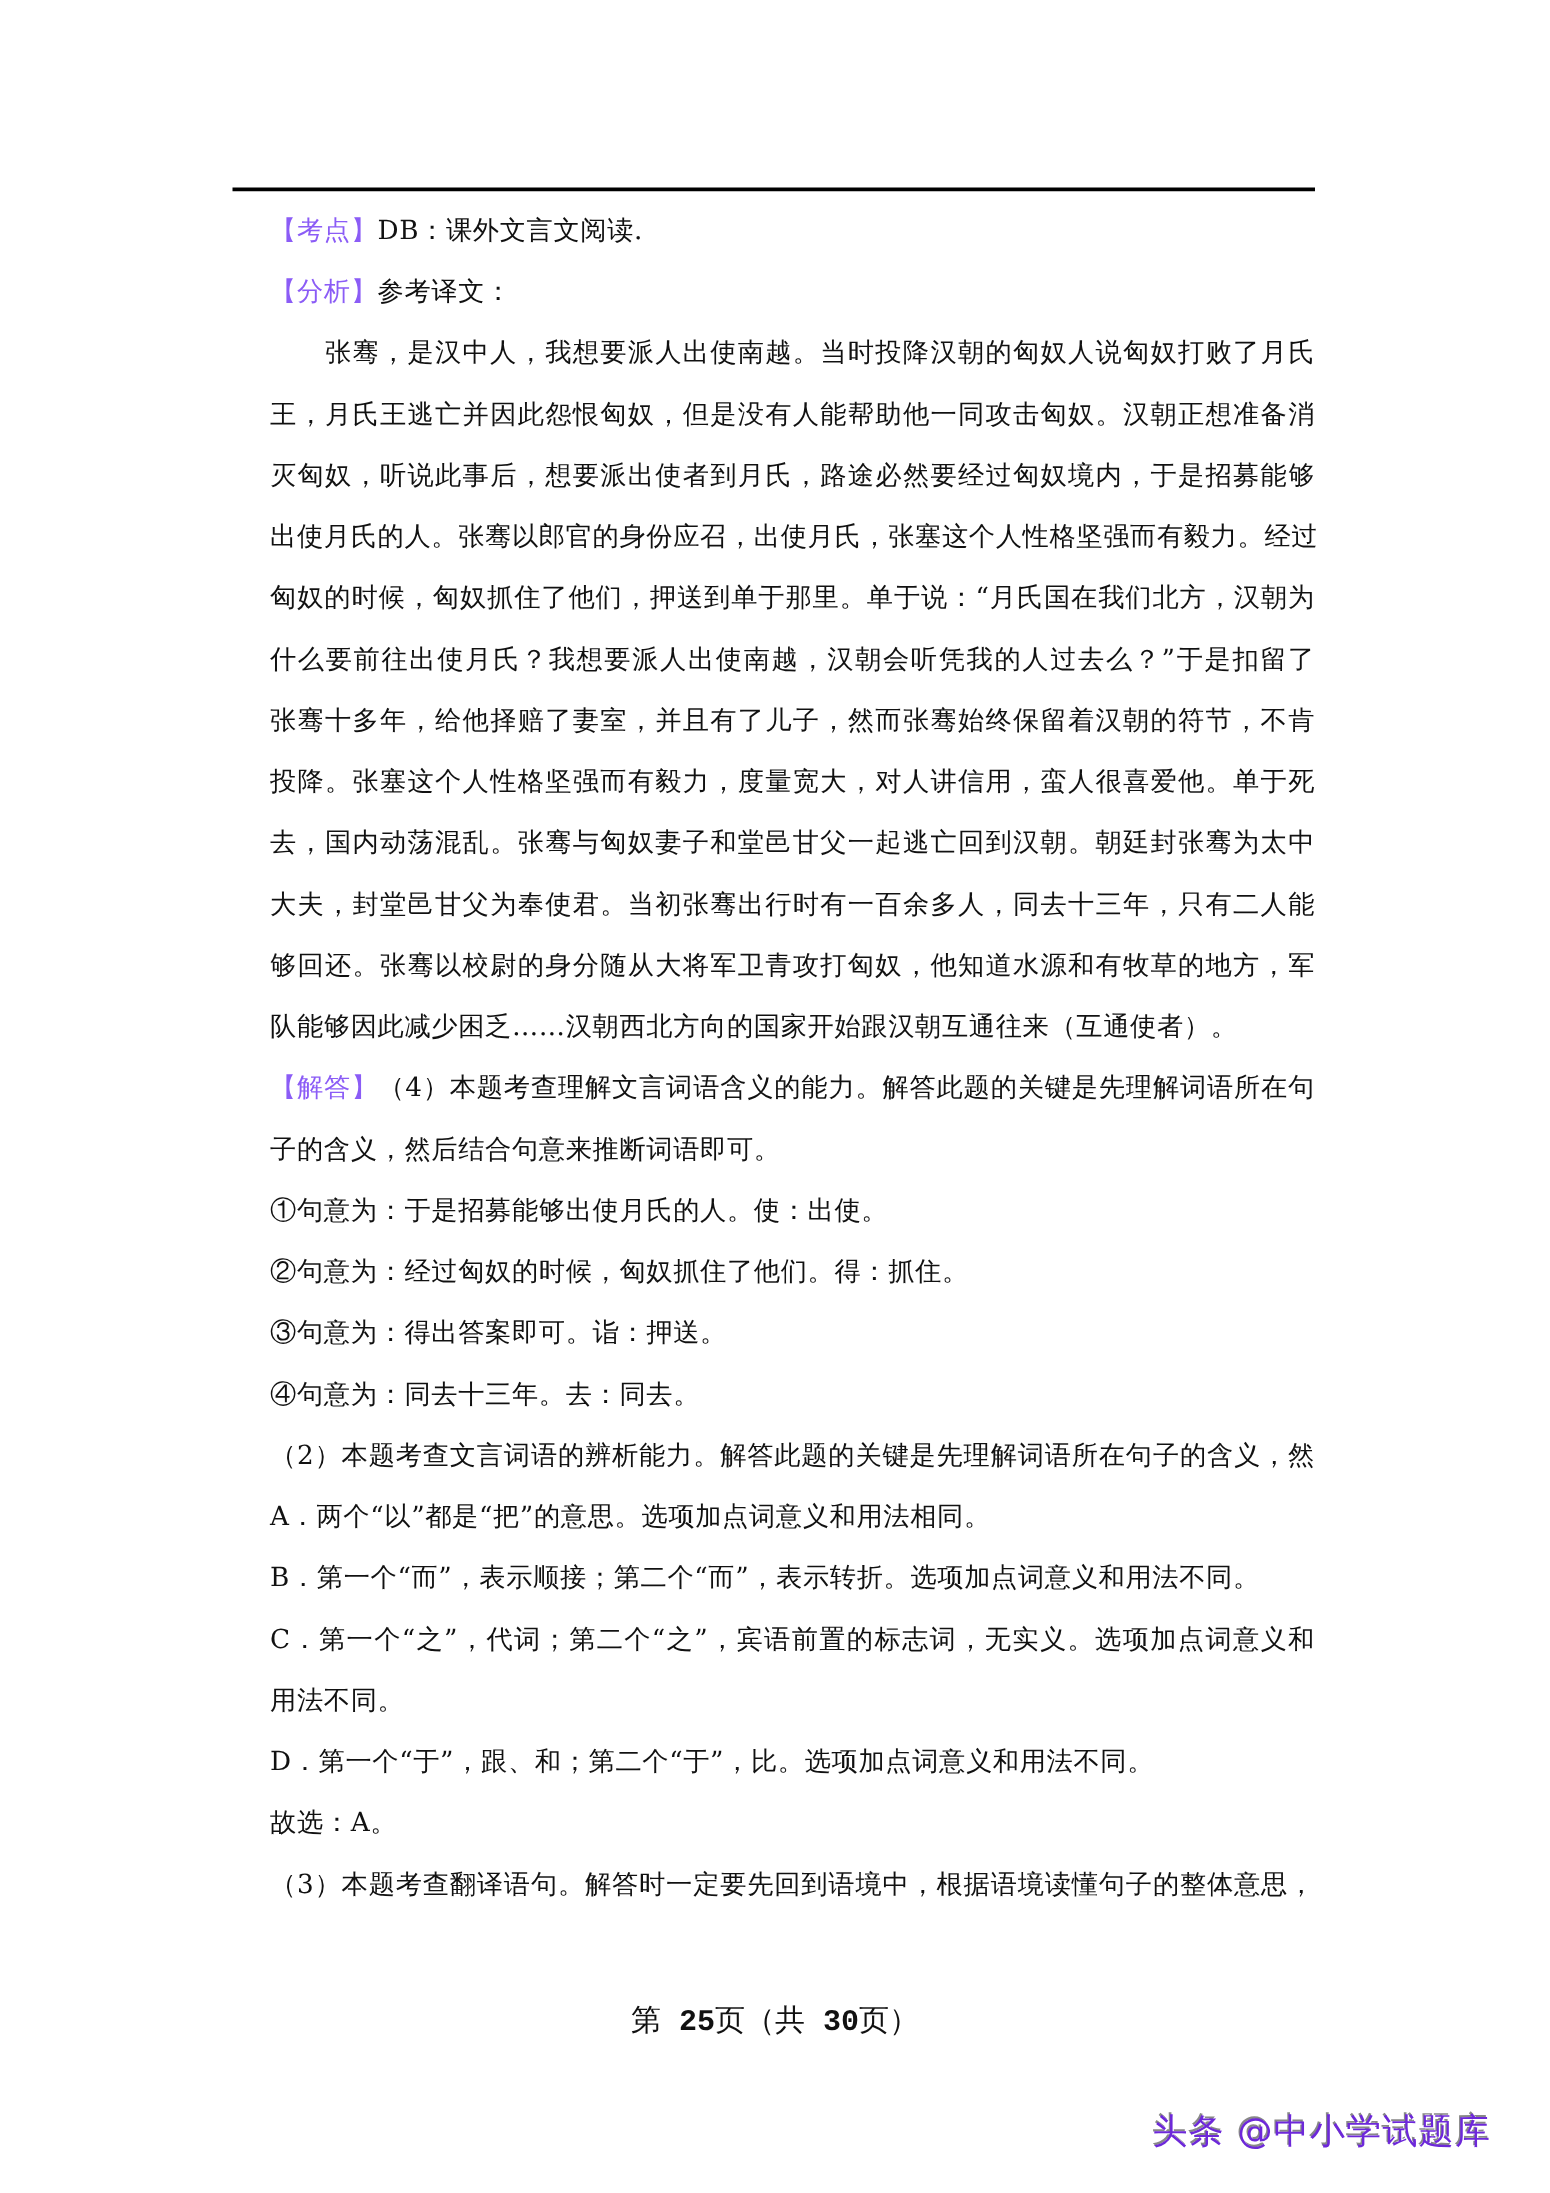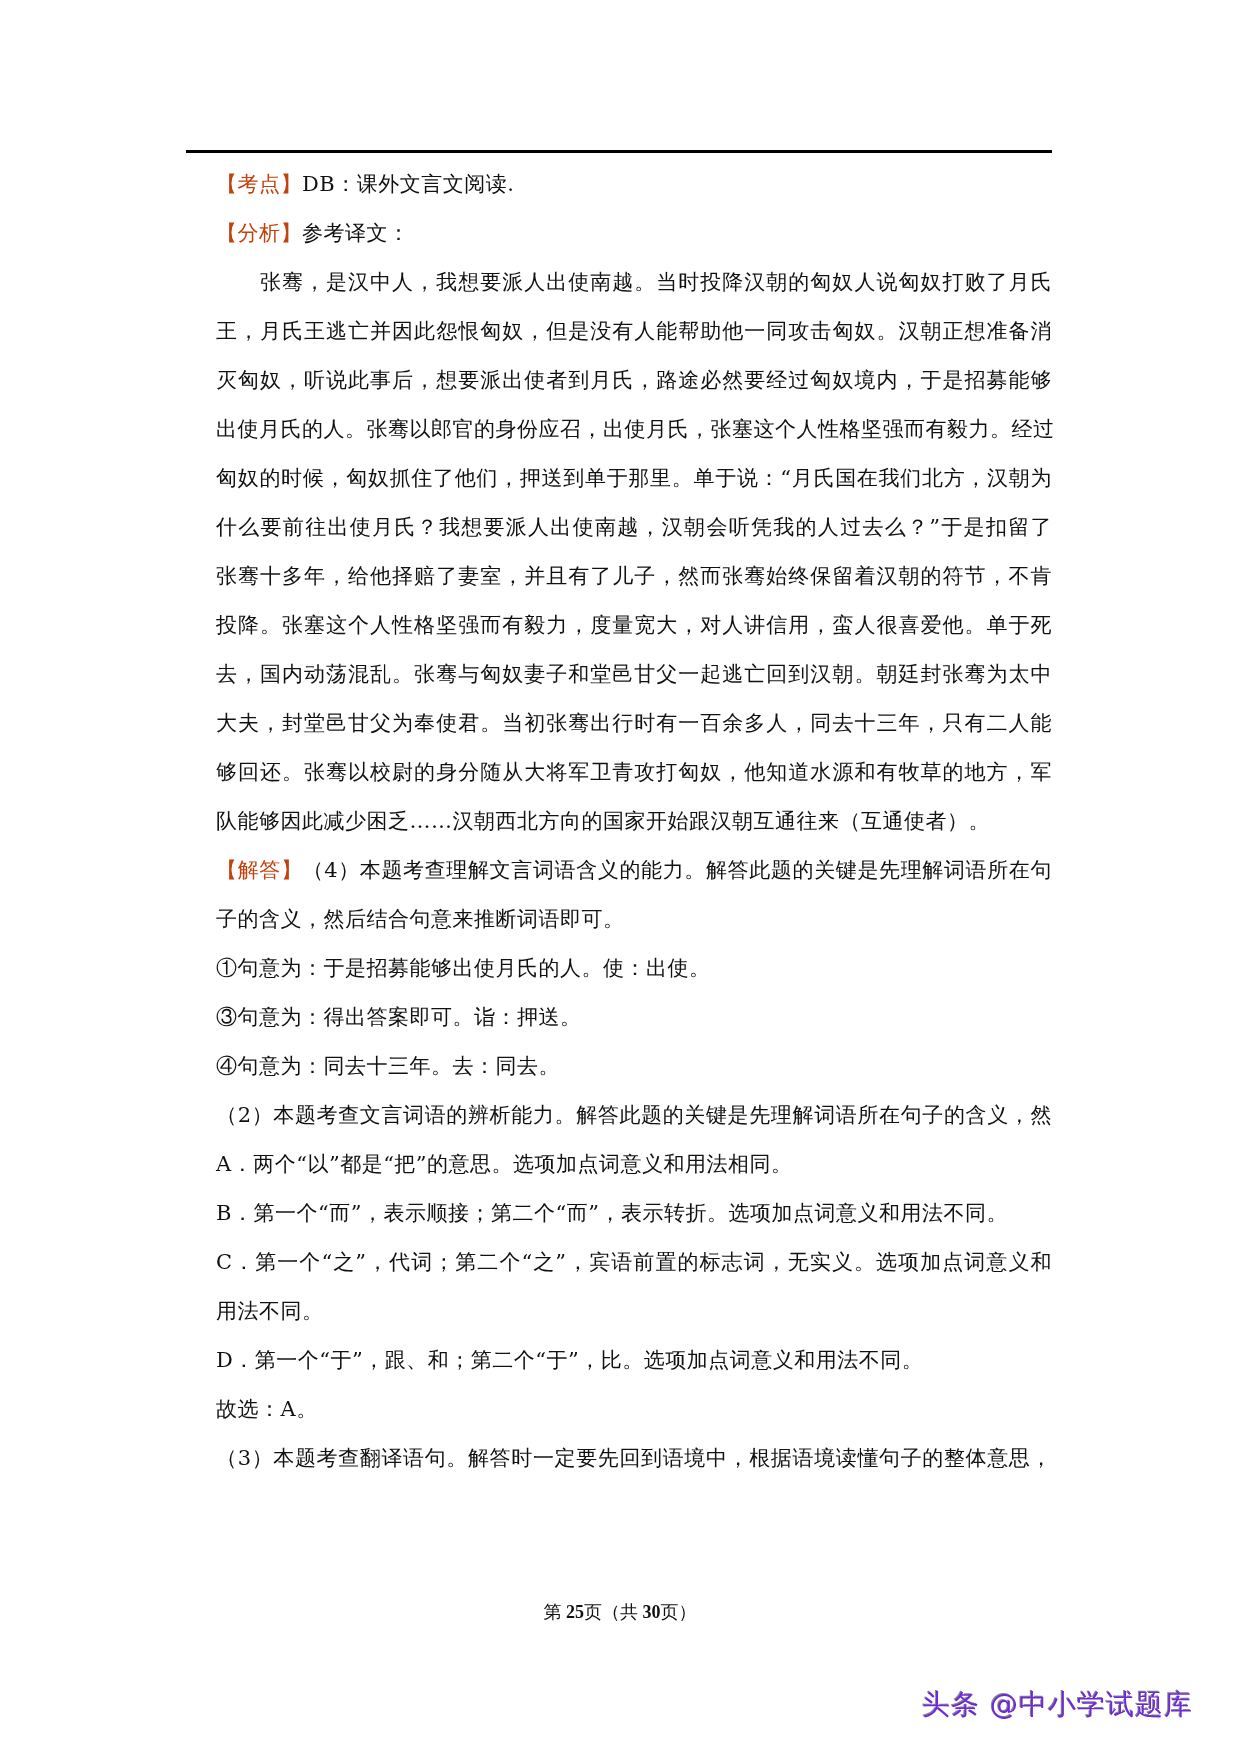--- a/index.html
+++ b/index.html
@@ -34,29 +34,29 @@
       line-height: 49px;
       height: 49px;
       white-space: nowrap;
       letter-spacing: 0.5px;
     }
     .justify {
       text-align: justify;
       text-align-last: justify;
     }
     .indent { padding-left: 44px; }
-    .label { color: #c2410c; }
+    .label { color: #8b5cf6; }
     .footer {
       position: absolute;
       left: 0;
       width: 1240px;
       top: 1600px;
       text-align: center;
-      font-size: 18px;
-      font-family: Liberation Serif, serif;
+      font-size: 24px;
+      font-family: Liberation Mono, monospace;
     }
     .footer b { font-weight: bold; }
     .watermark {
       position: absolute;
       left: 922px;
       top: 1686px;
       font-size: 28px;
       font-family: "DejaVu Sans", "Liberation Sans", sans-serif;
       color: #6d28d9;
       text-shadow: 1px 1px 0 #ffffff, -1px -1px 0 #888888;
@@ -92,20 +92,21 @@
     <div class="line justify">够回还。张骞以校尉的身分随从大将军卫青攻打匈奴，他知道水源和有牧草的地方，军</div>
     <div class="line">队能够因此减少困乏……汉朝西北方向的国家开始跟汉朝互通往来（互通使者）。</div>
   </div>
 
   <div>
     <div class="line justify">
       <span class="label">【解答】</span><span>（4）本题考查理解文言词语含义的能力。解答此题的关键是先理解词语所在句</span>
     </div>
     <div class="line">子的含义，然后结合句意来推断词语即可。</div>
     <div class="line">①句意为：于是招募能够出使月氏的人。使：出使。</div>
+    <div class="line">②句意为：经过匈奴的时候，匈奴抓住了他们。得：抓住。</div>
     <div class="line">③句意为：得出答案即可。诣：押送。</div>
     <div class="line">④句意为：同去十三年。去：同去。</div>
     <div class="line justify">（2）本题考查文言词语的辨析能力。解答此题的关键是先理解词语所在句子的含义，然</div>
     <div class="line">A．两个“以”都是“把”的意思。选项加点词意义和用法相同。</div>
     <div class="line">B．第一个“而”，表示顺接；第二个“而”，表示转折。选项加点词意义和用法不同。</div>
     <div class="line justify">C．第一个“之”，代词；第二个“之”，宾语前置的标志词，无实义。选项加点词意义和</div>
     <div class="line">用法不同。</div>
     <div class="line">D．第一个“于”，跟、和；第二个“于”，比。选项加点词意义和用法不同。</div>
     <div class="line">故选：A。</div>
     <div class="line justify">（3）本题考查翻译语句。解答时一定要先回到语境中，根据语境读懂句子的整体意思，</div>

